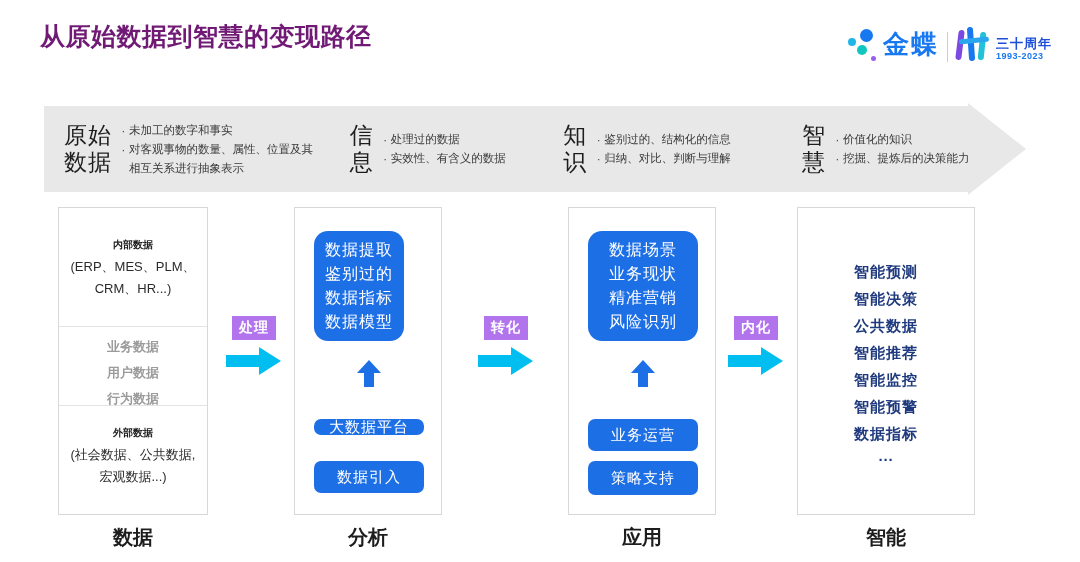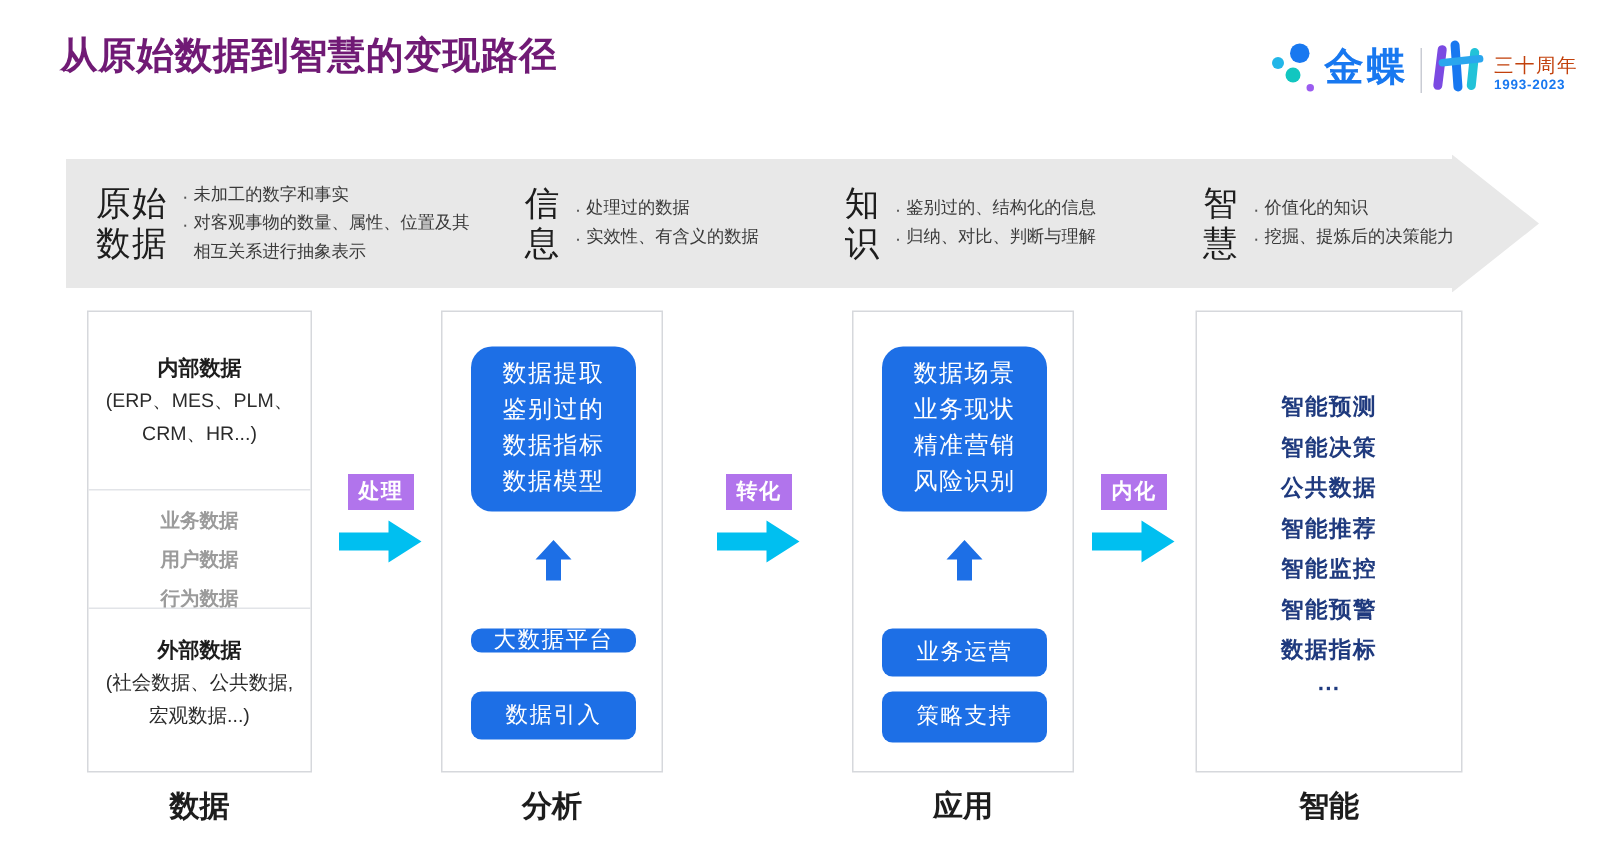--- a/index.html
+++ b/index.html
@@ -32,21 +32,21 @@
     font-size:26px;font-weight:bold;color:#1878f0;letter-spacing:2px;
   }
   .brand-sep{width:1px;height:30px;background:#c9ccd4;margin:0 8px;}
   .anniv{position:relative;width:38px;height:36px;}
   .anniv i{position:absolute;display:block;border-radius:3px;}
   .a1{width:6px;height:30px;background:#7b4ae2;left:1px;top:4px;transform:rotate(7deg);}
   .a2{width:6px;height:34px;background:#1878f0;left:12px;top:1px;transform:rotate(-4deg);}
   .a3{width:6px;height:28px;background:#22c2d8;left:23px;top:6px;transform:rotate(6deg);}
   .a4{width:30px;height:5px;background:#2aa6ee;left:3px;top:12px;transform:rotate(-6deg);}
   .anniv-text{display:flex;flex-direction:column;justify-content:center;margin-left:2px;}
-  .anniv-cn{font-size:13px;font-weight:normal;color:#c2410c;letter-spacing:1px;line-height:15px;}
+  .anniv-cn{font-size:13px;font-weight:bold;color:#1d4ed8;letter-spacing:1px;line-height:15px;}
   .anniv-yr{font-size:9px;font-weight:bold;color:#1878f0;letter-spacing:.5px;line-height:11px;}
 
   
   .banner{
     position:absolute;left:44px;top:103px;width:982px;height:92px;
   }
   .banner-shape{
     position:absolute;inset:0;
     background:#e8e8e8;
     clip-path:polygon(0 3px, 924px 3px, 924px 0, 982px 46px, 924px 92px, 924px 89px, 0 89px);
@@ -80,21 +80,21 @@
     box-sizing:border-box;
   }
   .card-foot{
     position:absolute;text-align:center;font-size:20px;font-weight:bold;color:#1d1d1d;
   }
 
   
   #card1{left:58px;top:207px;width:150px;height:308px;}
   .c1-seg{position:absolute;left:0;width:100%;box-sizing:border-box;text-align:center;}
   .c1-div{position:absolute;left:0;width:100%;height:1px;background:#e2e4e8;}
-  .c1-title{font-size:14px;font-weight:bold;color:#1d1d1d;line-height:22px;}
+  .c1-title{font-size:10px;font-weight:bold;color:#1d1d1d;line-height:22px;}
   .c1-sub{font-size:13px;color:#2b2b2b;line-height:22px;}
   .c1-mid{font-size:13px;font-weight:bold;color:#9b9b9b;line-height:26px;}
 
   
   #card2{left:294px;top:207px;width:148px;height:308px;}
   #card3{left:568px;top:207px;width:148px;height:308px;}
   .bluebox{
     position:absolute;background:#1d6fe6;border-radius:14px;color:#fff;
     display:flex;align-items:center;justify-content:center;text-align:center;
     font-size:16px;font-weight:500;line-height:24px;letter-spacing:1px;
@@ -254,21 +254,21 @@
   <div class="conn" style="left:222px;top:316px;">
     <span class="conn-label">处理</span>
     <div class="conn-arrow">
       <svg width="56" height="30" viewBox="0 0 56 30">
         <path d="M0,9 L33,9 L33,1 L55,15 L33,29 L33,21 L0,21 Z" fill="#00bff0"></path>
       </svg>
     </div>
   </div>
 
   <div class="card" id="card2">
-    <div class="bluebox" style="left:19px;top:23px;width:110px;height:110px;">
+    <div class="bluebox" style="left:19px;top:23px;width:90px;height:110px;">
       <div>
         <div>数据提取</div>
         <div>鉴别过的</div>
         <div>数据指标</div>
         <div>数据模型</div>
       </div>
     </div>
     <div class="uparrow" style="left:61px;top:152px;">
       <svg width="26" height="28" viewBox="0 0 26 28">
         <path d="M13,0 L25,13 L18,13 L18,27 L8,27 L8,13 L1,13 Z" fill="#1d6fe6"></path>

